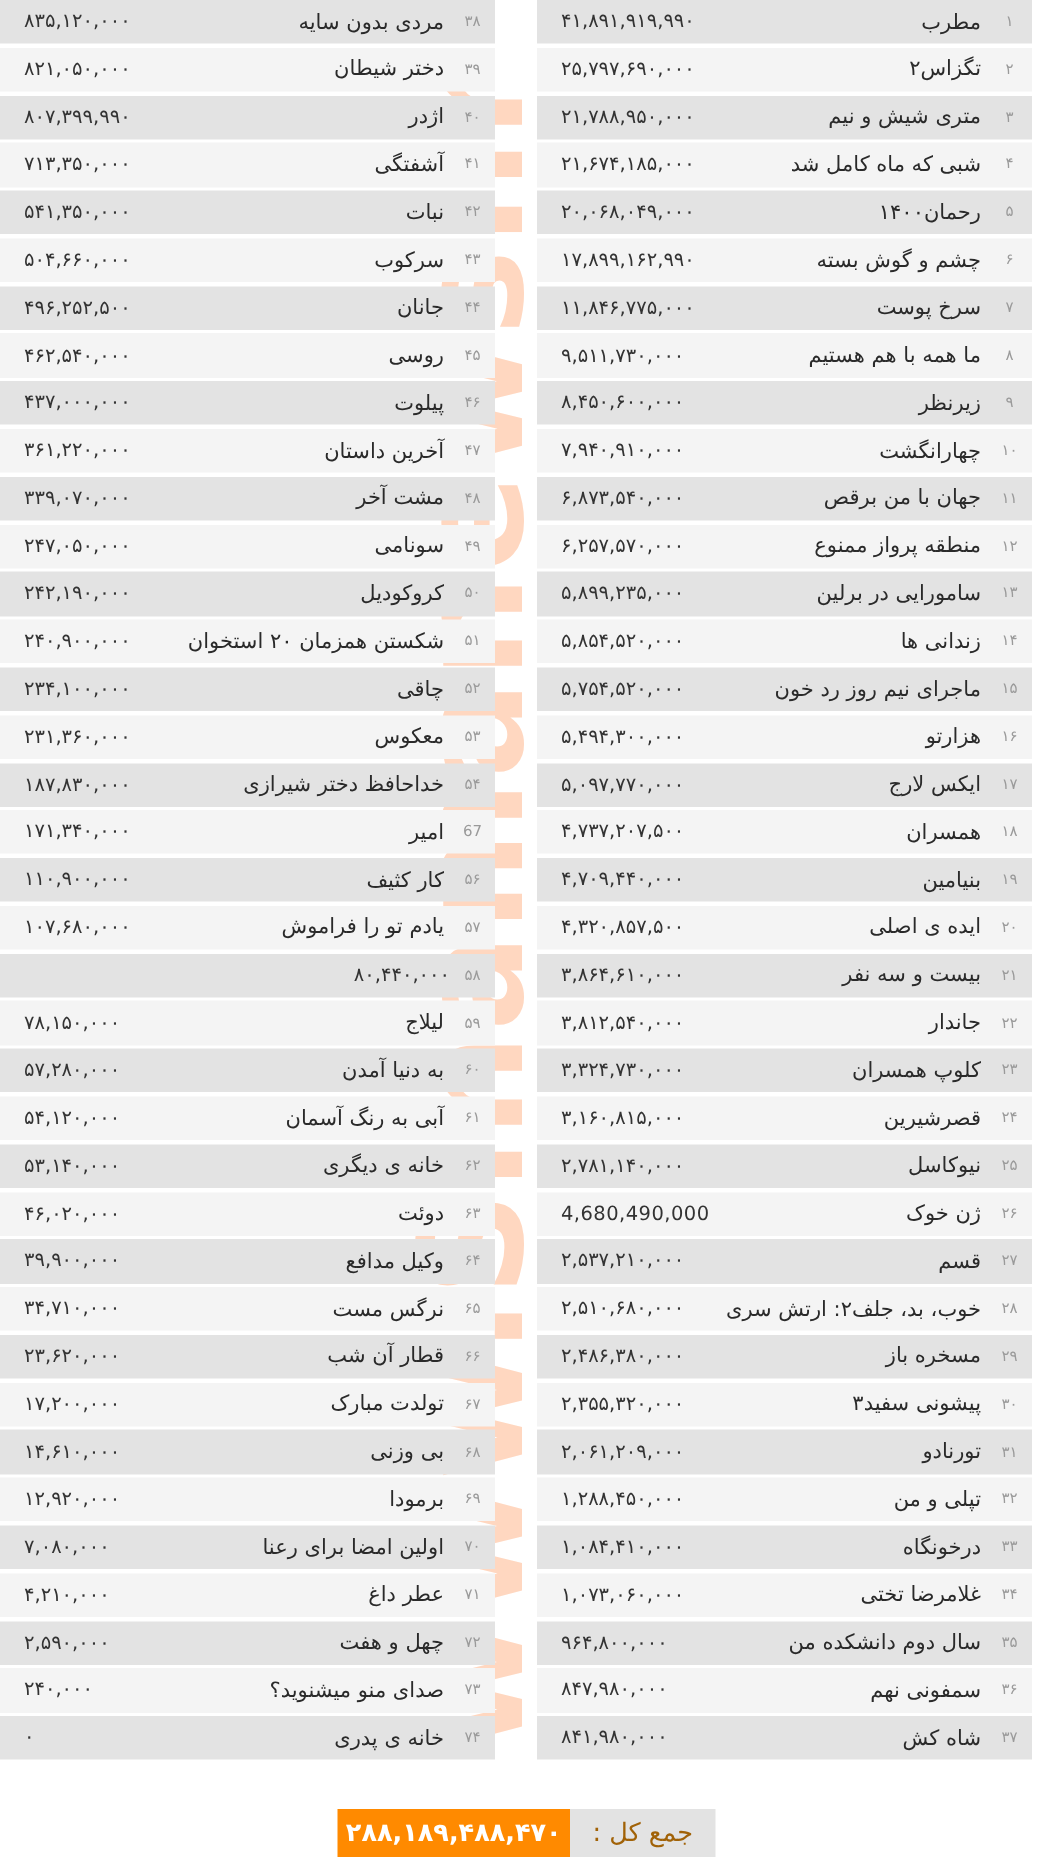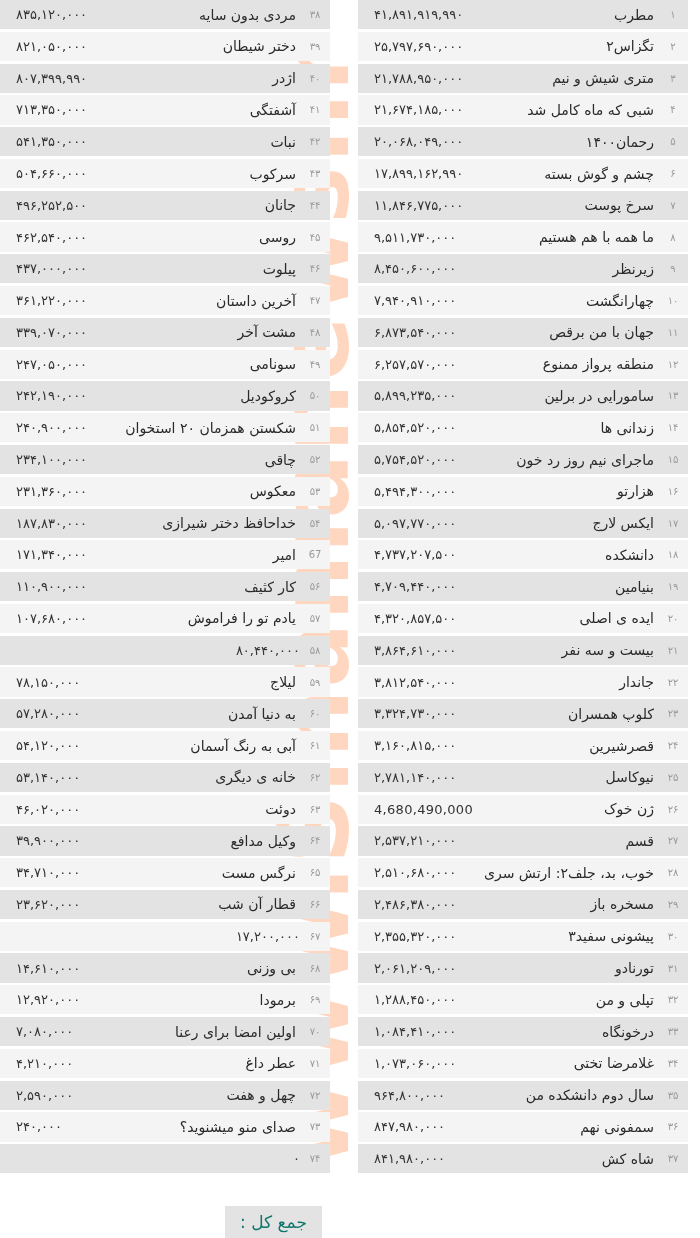--- a/index.html
+++ b/index.html
@@ -40,21 +40,21 @@
   }
   .total {
     position: absolute; top: 1206px; left: 225px; height: 32px; display: flex;
     direction: ltr;
   }
   .total .value {
     background: #ff8a00; color: #fff; font-weight: bold; font-size: 17px;
     width: 155px; display: flex; align-items: center; justify-content: center;
   }
   .total .label {
-    background: #e3e3e3; color: #0f766e; font-size: 17px; width: 97px;
+    background: #e3e3e3; color: #a16207; font-size: 17px; width: 97px;
     display: flex; align-items: center; justify-content: center; direction: rtl;
   }
 </style>
 </head>
 <body>
 
 <div class="tables">
   <div class="watermark">
     <span>www.Sinamanews.ir</span>
   </div>
@@ -139,21 +139,21 @@
         <span class="title">هزارتو</span>
         <span class="amount">۵,۴۹۴,۳۰۰,۰۰۰</span>
       </div>
       <div class="row odd">
         <span class="rank">۱۷</span>
         <span class="title">ایکس لارج</span>
         <span class="amount">۵,۰۹۷,۷۷۰,۰۰۰</span>
       </div>
       <div class="row even">
         <span class="rank">۱۸</span>
-        <span class="title">دانشکده</span>
+        <span class="title">همسران</span>
         <span class="amount">۴,۷۳۷,۲۰۷,۵۰۰</span>
       </div>
       <div class="row odd">
         <span class="rank">۱۹</span>
         <span class="title">بنیامین</span>
         <span class="amount">۴,۷۰۹,۴۴۰,۰۰۰</span>
       </div>
       <div class="row even">
         <span class="rank">۲۰</span>
         <span class="title">ایده ی اصلی</span>
@@ -385,20 +385,21 @@
         <span class="title">نرگس مست</span>
         <span class="amount">۳۴,۷۱۰,۰۰۰</span>
       </div>
       <div class="row odd">
         <span class="rank">۶۶</span>
         <span class="title">قطار آن شب</span>
         <span class="amount">۲۳,۶۲۰,۰۰۰</span>
       </div>
       <div class="row even">
         <span class="rank">۶۷</span>
+        <span class="title">تولدت مبارک</span>
         <span class="amount">۱۷,۲۰۰,۰۰۰</span>
       </div>
       <div class="row odd">
         <span class="rank">۶۸</span>
         <span class="title">بی وزنی</span>
         <span class="amount">۱۴,۶۱۰,۰۰۰</span>
       </div>
       <div class="row even">
         <span class="rank">۶۹</span>
         <span class="title">برمودا</span>
@@ -419,20 +420,22 @@
         <span class="title">چهل و هفت</span>
         <span class="amount">۲,۵۹۰,۰۰۰</span>
       </div>
       <div class="row even">
         <span class="rank">۷۳</span>
         <span class="title">صدای منو میشنوید؟</span>
         <span class="amount">۲۴۰,۰۰۰</span>
       </div>
       <div class="row odd">
         <span class="rank">۷۴</span>
+        <span class="title">خانه ی پدری</span>
         <span class="amount">۰</span>
       </div>
     </div>
 </div>
 
 <div class="total">
+  <div class="value">۲۸۸,۱۸۹,۴۸۸,۴۷۰</div>
   <div class="label">جمع کل :</div>
 </div>
 
 </body></html>

